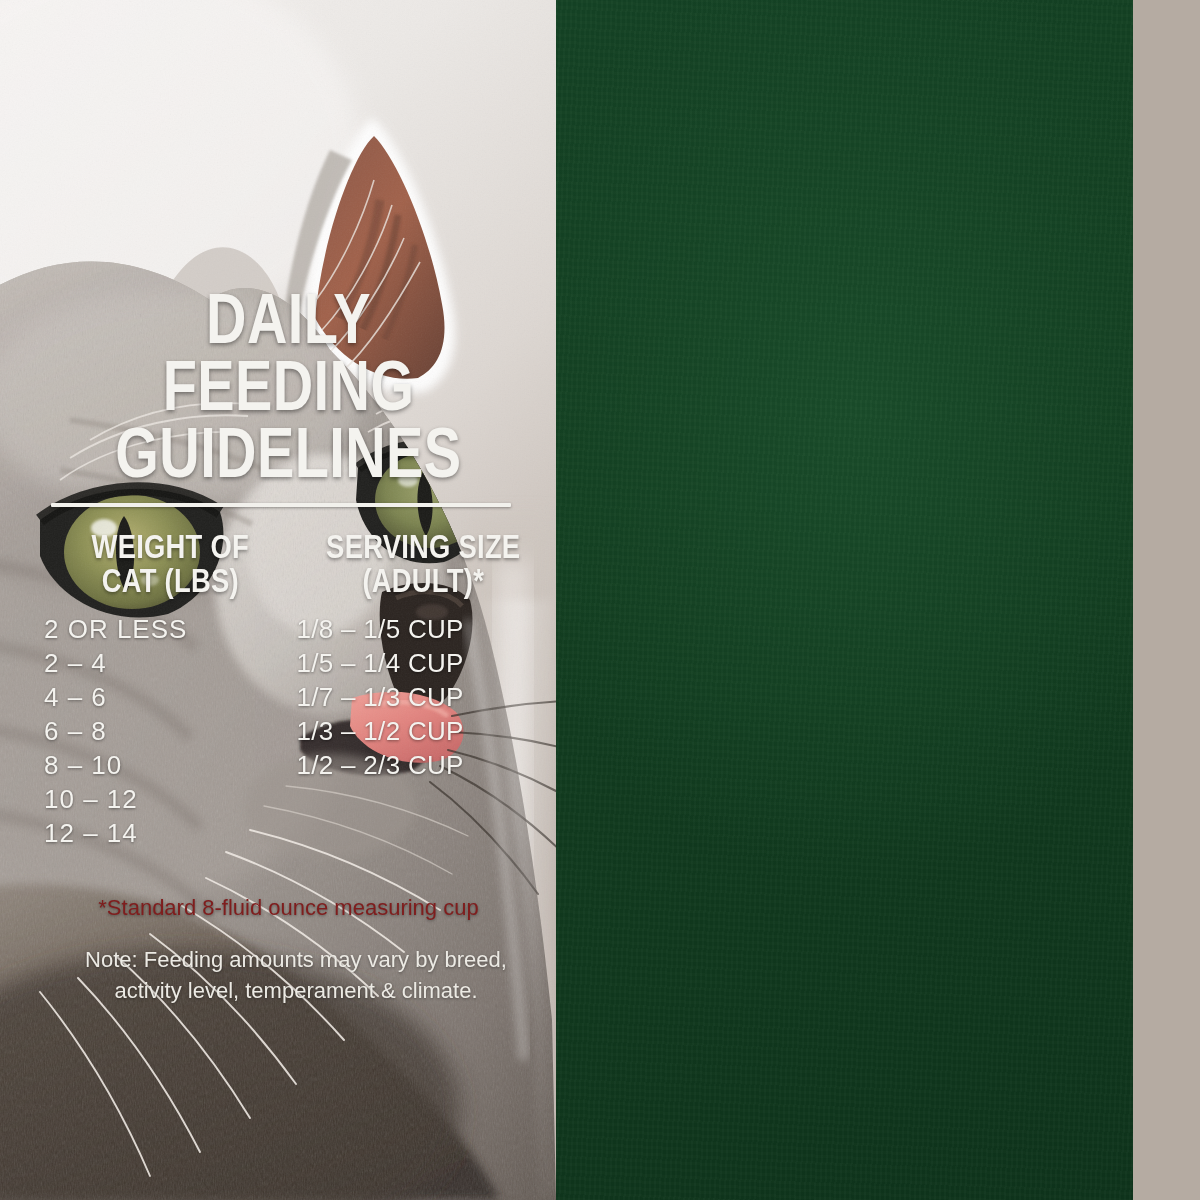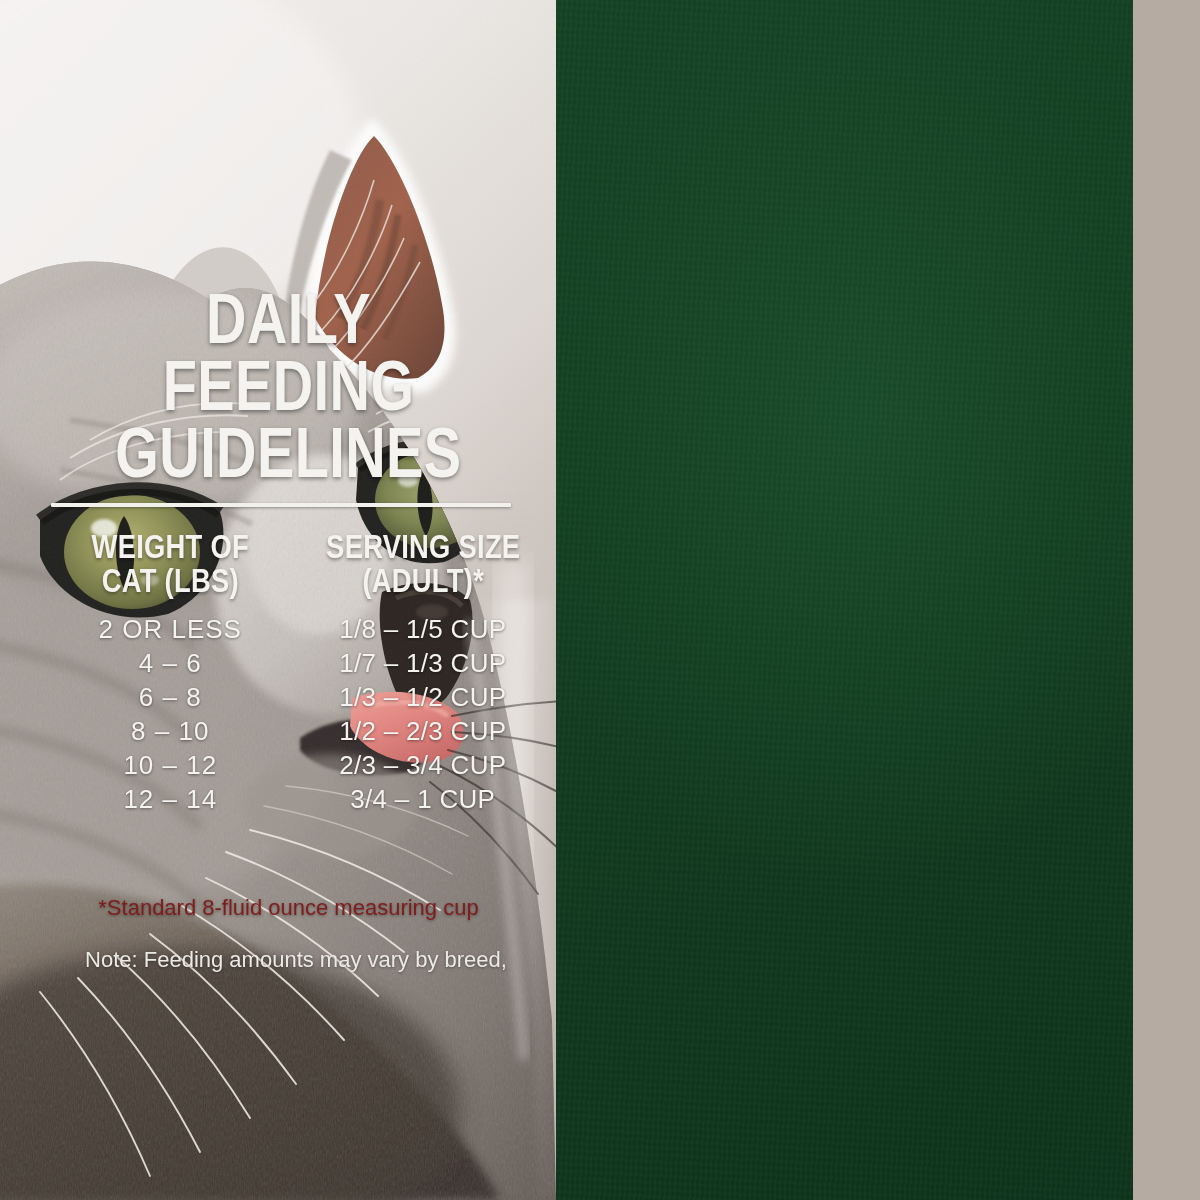--- a/index.html
+++ b/index.html
@@ -72,21 +72,21 @@
     font-weight:bold; font-size:33px; line-height:1.03;
     letter-spacing:0.3px;
     transform:scaleX(0.83); transform-origin:center top;
     text-shadow:0 2px 4px rgba(0,0,0,0.38);
   }
   .thead .col .h2 { display:block; }
 
   .tbody { margin-top:15px; }
   .trow { display:flex; height:34px; align-items:center; }
   .trow .cell {
-    flex:1; text-align:center; color:#f4f3ef;
+    flex:1; color:#f4f3ef;
     font-size:26px; font-weight:400; letter-spacing:0.3px;
     text-shadow:0 1px 3px rgba(0,0,0,0.45);
     white-space:nowrap;
   }
   .trow .cell.weight { letter-spacing:1px; }
 
   
   .footnote {
     position:absolute; left:28px; right:28px; top:893px;
     text-align:center; color:#7f1d1d;
@@ -379,42 +379,45 @@
         <div class="col"><span>WEIGHT OF</span><span class="h2">CAT (LBS)</span></div>
         <div class="col"><span>SERVING SIZE</span><span class="h2">(ADULT)*</span></div>
       </div>
 
       <div class="tbody">
         <div class="trow">
           <div class="cell weight">2 OR LESS</div>
           <div class="cell serving">1/8 – 1/5 CUP</div>
         </div>
         <div class="trow">
+          <div class="cell weight">2 – 4</div>
+          <div class="cell serving">1/5 – 1/4 CUP</div>
+        </div>
+        <div class="trow">
           <div class="cell weight">4 – 6</div>
           <div class="cell serving">1/7 – 1/3 CUP</div>
         </div>
         <div class="trow">
           <div class="cell weight">6 – 8</div>
           <div class="cell serving">1/3 – 1/2 CUP</div>
         </div>
         <div class="trow">
           <div class="cell weight">8 – 10</div>
           <div class="cell serving">1/2 – 2/3 CUP</div>
         </div>
         <div class="trow">
           <div class="cell weight">10 – 12</div>
-          <div class="cell serving">2/3 – 3/4 CUP</div>
         </div>
         <div class="trow">
           <div class="cell weight">12 – 14</div>
-          <div class="cell serving">3/4 – 1 CUP</div>
         </div>
       </div>
     </div>
 
     <div class="footnote">*Standard 8-fluid ounce measuring cup</div>
 
     <div class="note">
         <span class="nl">Note: Feeding amounts may vary by breed,</span>
+        <span class="nl">activity level, temperament &amp; climate.</span>
       </div>
 
   </div>
 </div>
 
 </body></html>

